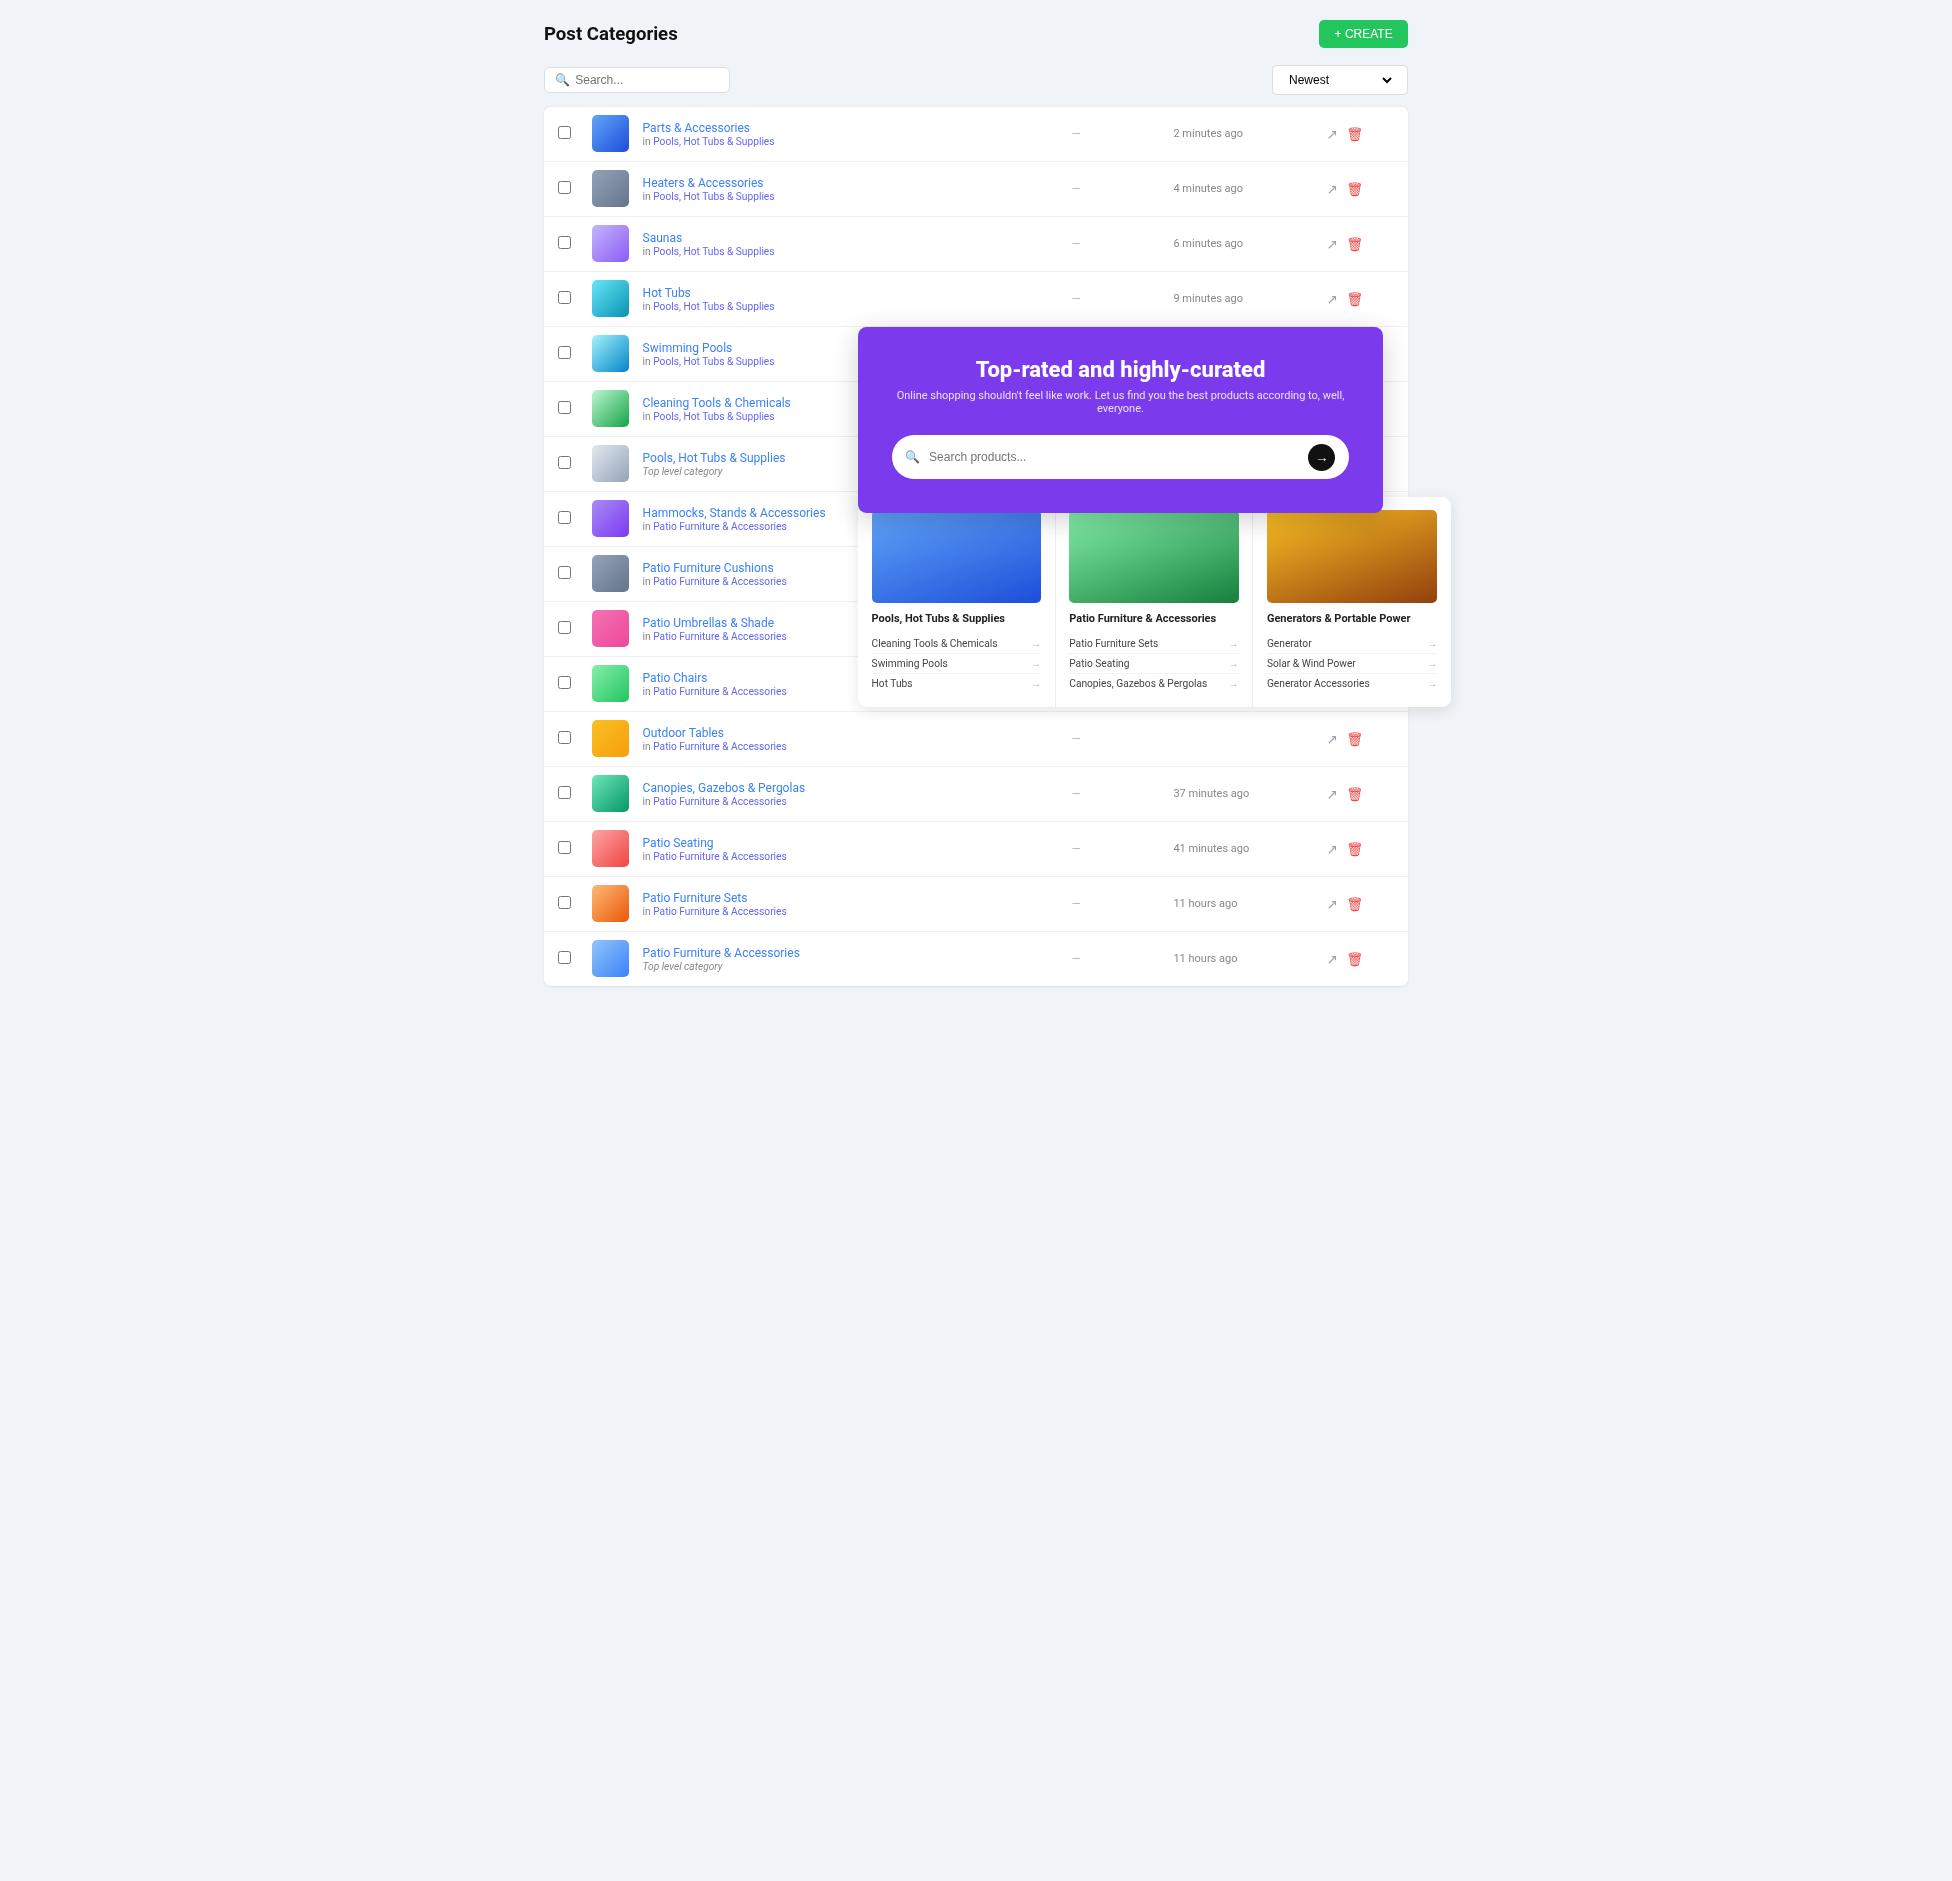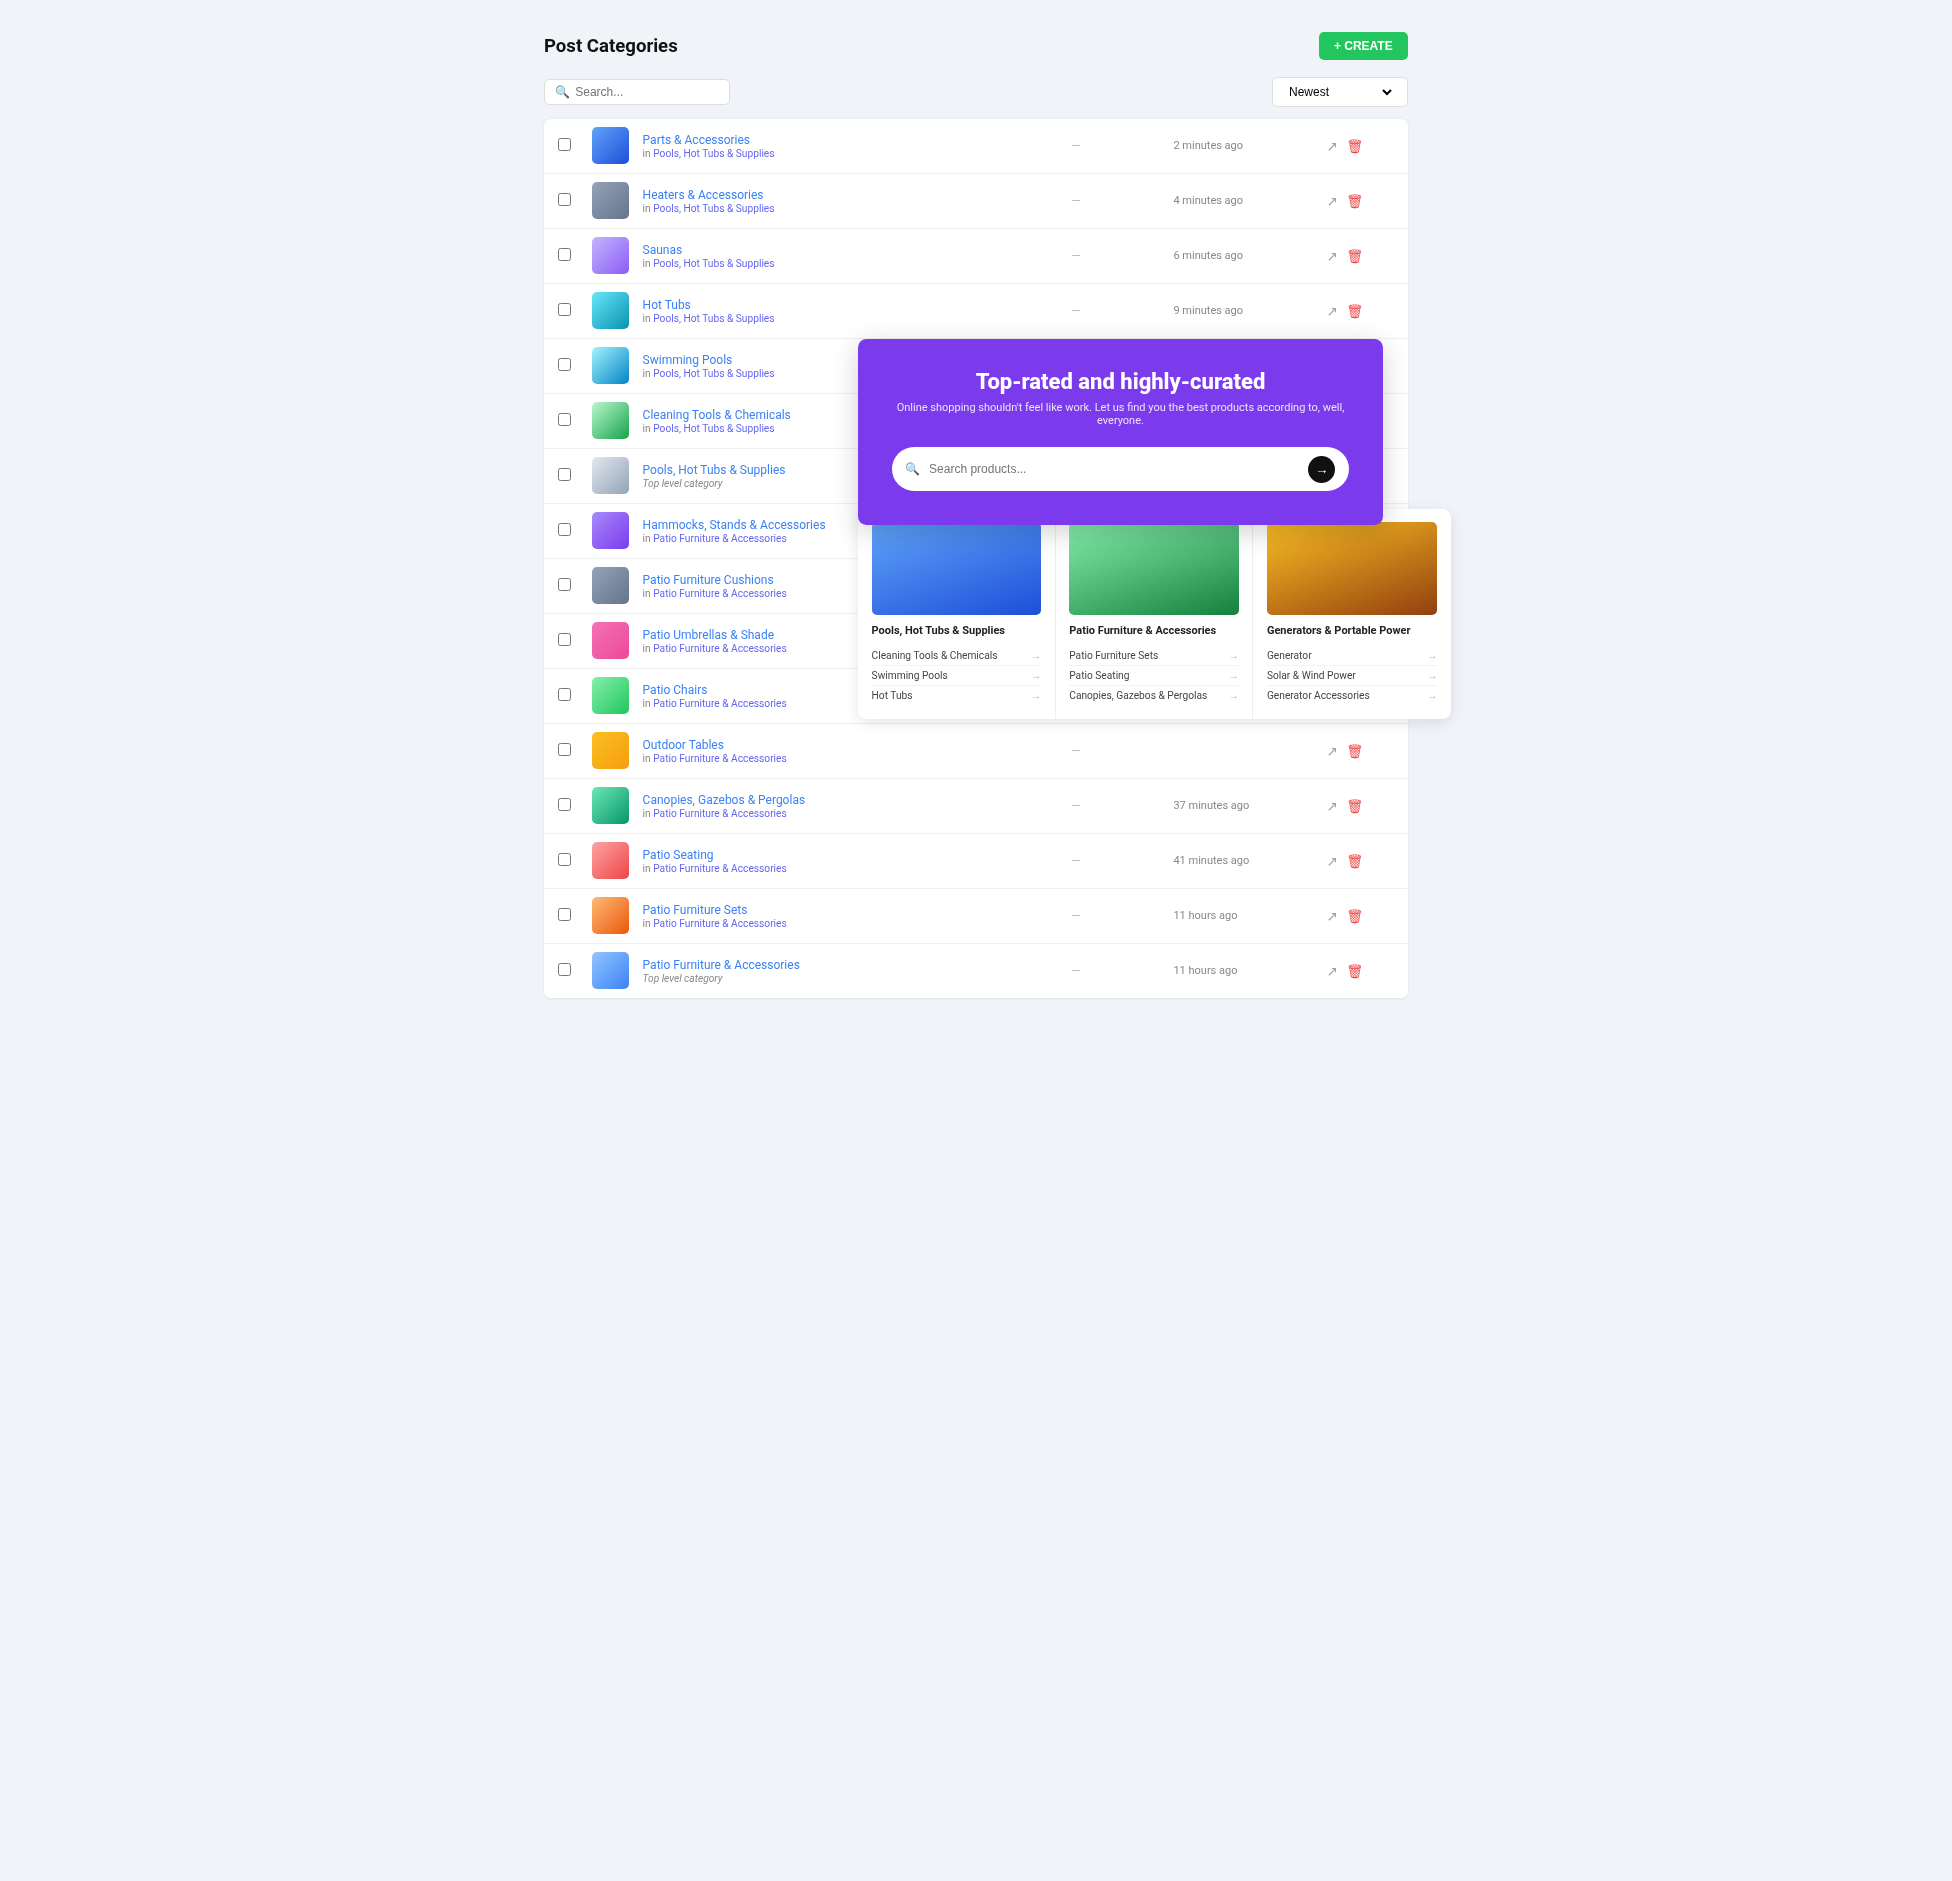--- a/index.html
+++ b/index.html
@@ -4,42 +4,42 @@
   <style>
     * { box-sizing: border-box; margin: 0; padding: 0; }
     body {
       font-family: -apple-system, BlinkMacSystemFont, 'Segoe UI', Roboto, sans-serif;
       background: #f0f4f8;
       color: #333;
       font-size: 12px;
     }
     .page-container {
       max-width: 898px;
-      margin: 12px auto;
+      margin: 0 auto;
       padding: 20.3px 17px;
     }
     .page-header {
       display: flex;
       justify-content: space-between;
       align-items: center;
       margin-bottom: 17px;
     }
     .page-title {
       font-size: 18.6px;
       font-weight: 700;
       color: #111;
     }
     .create-btn {
       background: #22c55e;
       color: #fff;
       border: none;
       padding: 6.8px 15.3px;
       border-radius: 5.1px;
       font-size: 12px;
-      font-weight: 700;
+      font-weight: 400;
       cursor: pointer;
       display: flex;
       align-items: center;
       gap: 5.1px;
     }
     .toolbar {
       display: flex;
       justify-content: space-between;
       align-items: center;
       margin-bottom: 12px;

